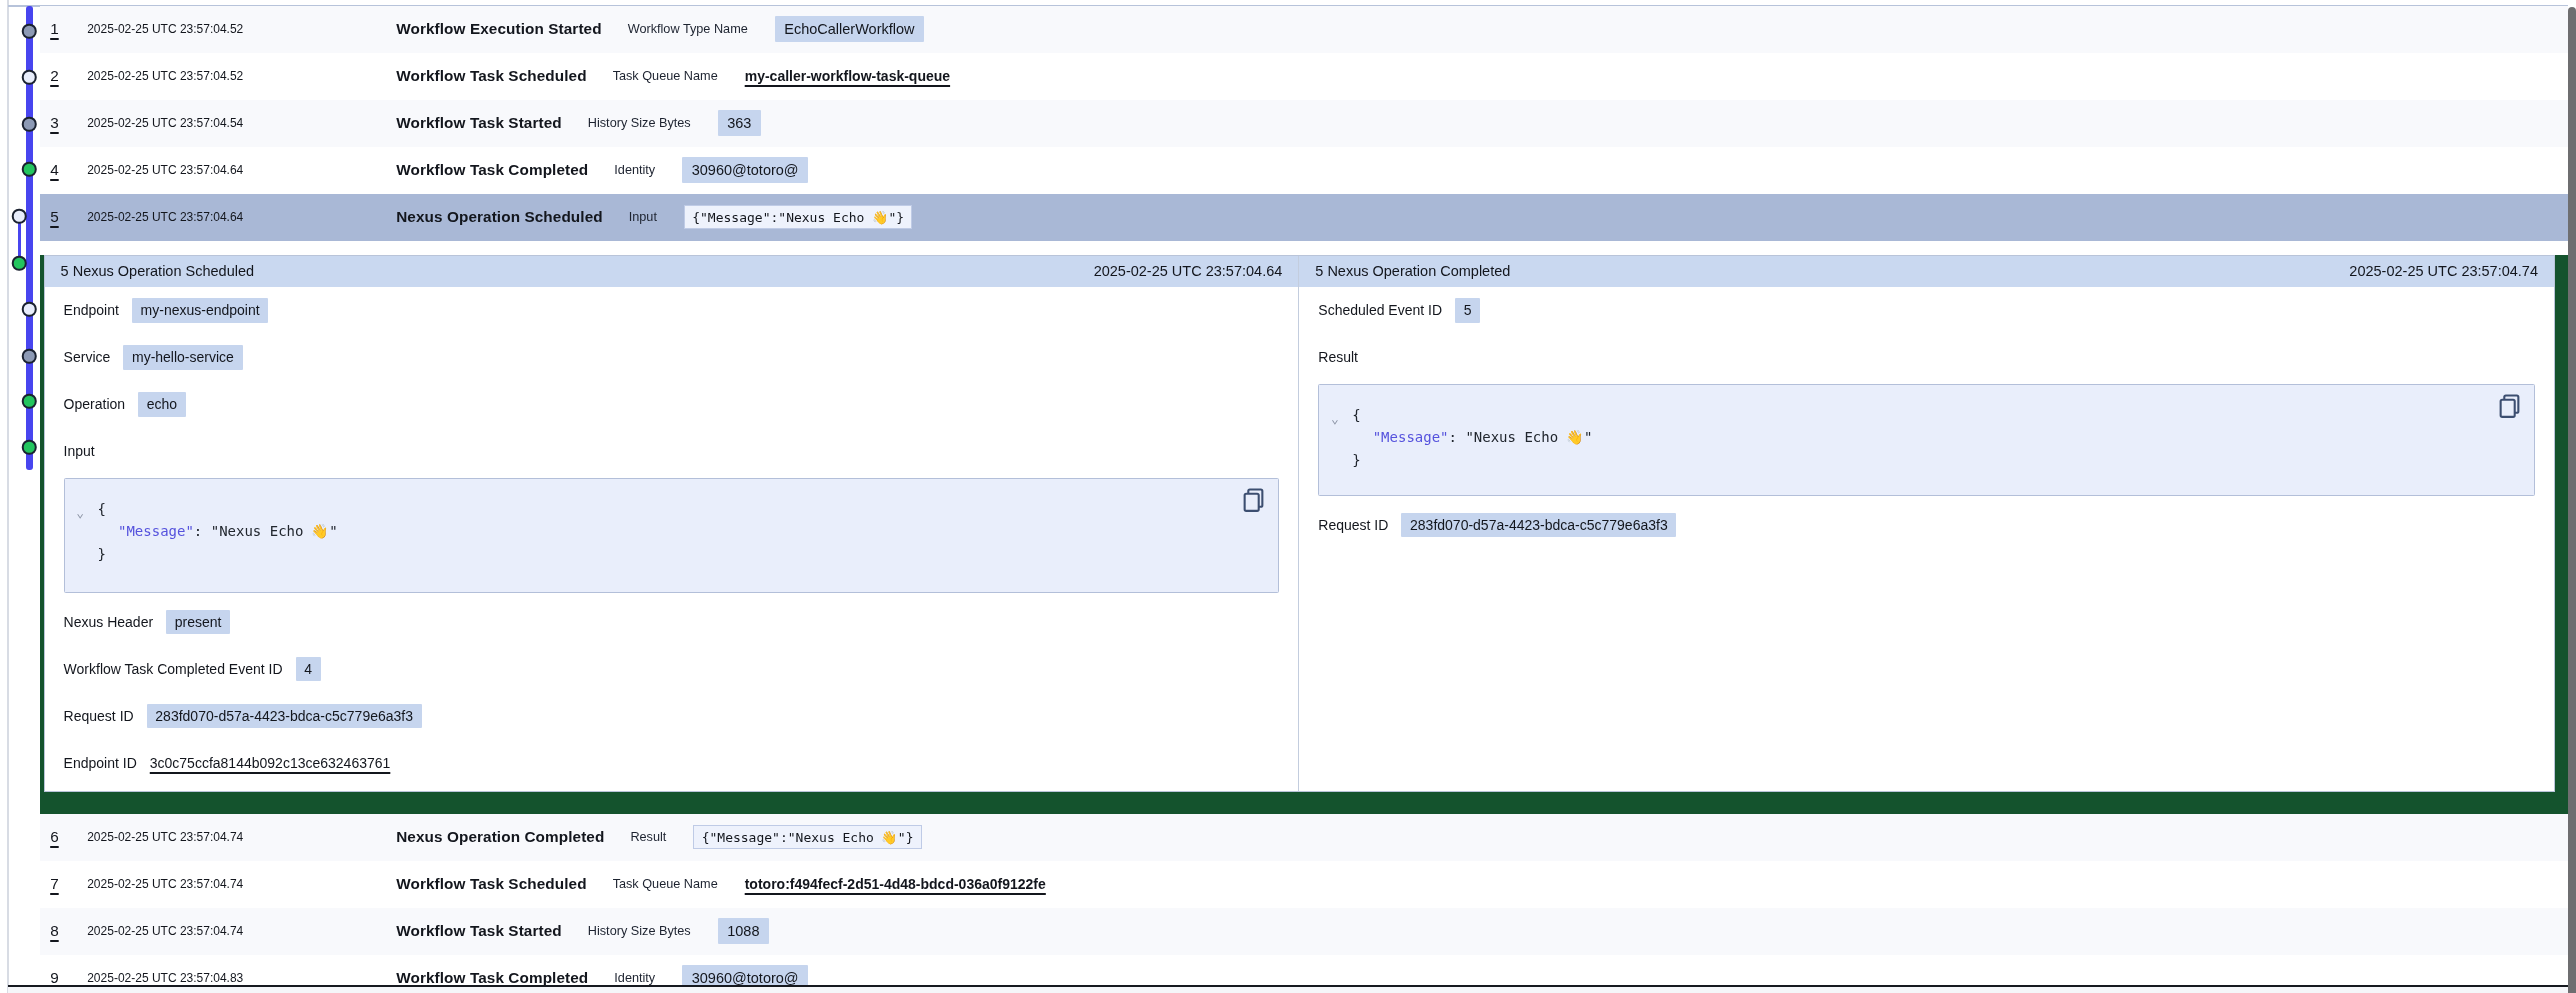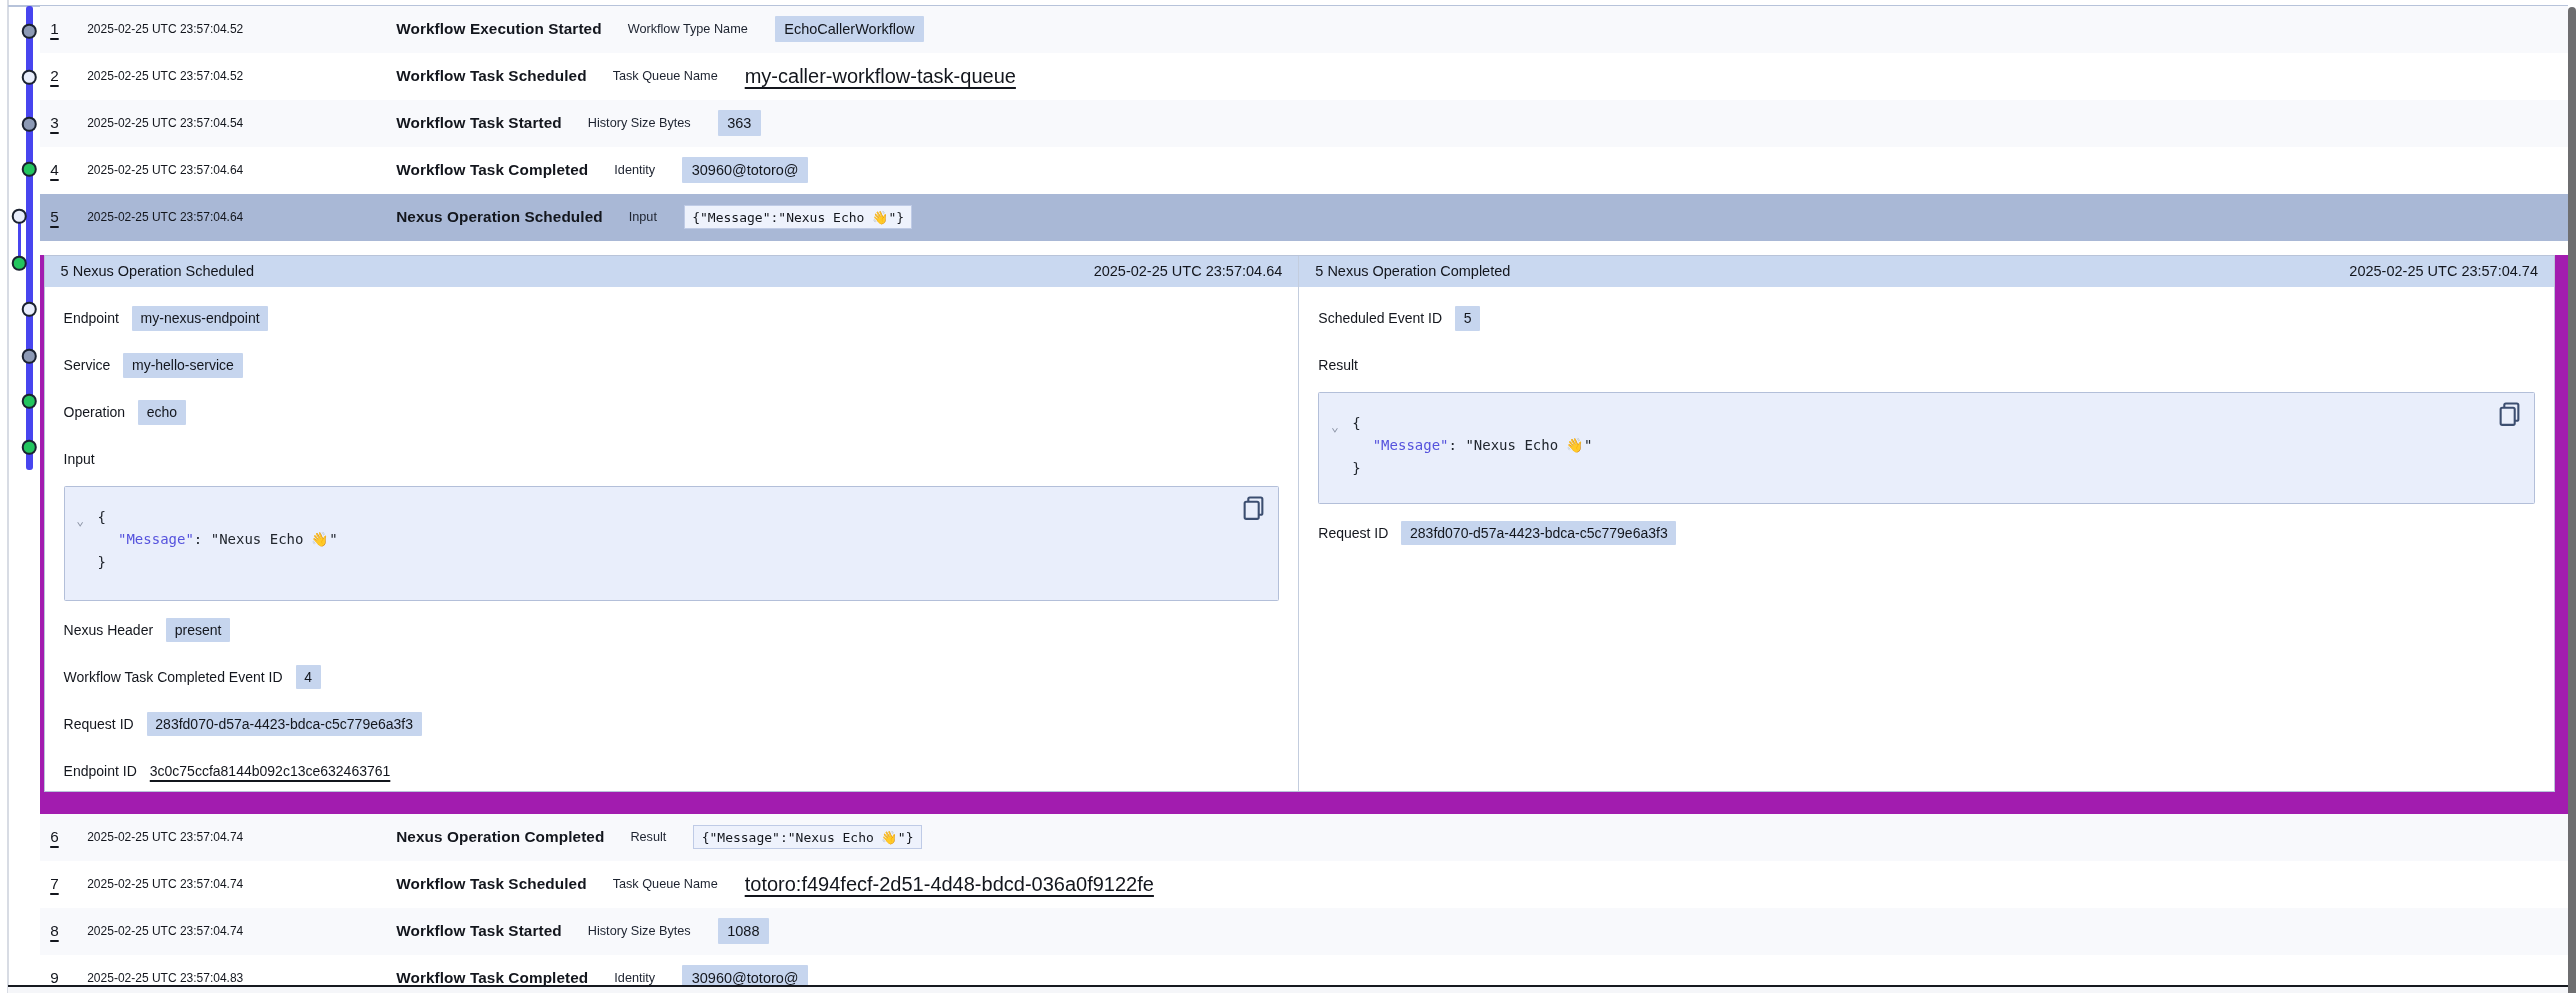--- a/index.html
+++ b/index.html
@@ -27,35 +27,35 @@
   .list { position:absolute; left:40px; top:5.8px; right:8px; }
   .row  { height:47px; display:flex; align-items:center; padding-left:10.2px; cursor:pointer; }
   .row.odd { background:#f8f9fc; }
   .row.selected { background:#a9b8d6; }
   .num  { width:19px; margin-right:18px; font-size:15.3px; color:#13161d;
           text-decoration:underline; text-decoration-thickness:1.5px; text-underline-offset:3.6px; }
   .ts   { width:309px; font-size:12px; }
   .name { font-size:15.3px; font-weight:700; margin-right:26px; letter-spacing:0.1px; }
   .attr-label { font-size:12.7px; margin-right:27px; color:#1d2330; white-space:nowrap; }
   .badge { background:#c6d5ee; border-radius:1px; padding:5.1px 9.5px; font-size:14.5px; }
-  .row-link { font-size:20px; color:#13161d; text-decoration:underline;
-              text-decoration-thickness:1.5px; text-underline-offset:3.6px; }
+  .row-link { font-size:14px; color:#13161d; text-decoration:underline;
+              text-decoration-thickness:1.5px; text-underline-offset:3.6px;font-weight:bold; }
   .chip { font-family:"DejaVu Sans Mono", monospace; font-size:13px; background:#eef2fc;
           border:1.5px solid #bfcbe6; padding:3.6px 7.3px; white-space:nowrap; }
   .badge:empty, .row-link:empty, .chip:empty { display:none; }
 
   
-  .detail-row { height:559px; background:#a21caf; }
+  .detail-row { height:559px; background:#14532d; }
   .panels { margin:14px 13px 8.7px 3.6px; height:537px; display:grid; grid-template-columns:1fr 1fr;
             border:0.7px solid #b9c4d9; background:#ffffff; }
   .panel { overflow:hidden; }
   .panel.left { border-right:1.5px solid #c3cdde; }
   .panel-header { height:31px; background:#c9d8f0; display:flex; justify-content:space-between;
                   align-items:center; padding:0 16px; font-size:14.5px; cursor:pointer; }
-  .panel-body { padding:8px 19px 0 19px; }
+  .panel-body { padding:0 19px 0 19px; }
   .field { height:47px; display:flex; align-items:center; gap:13px; font-size:14px; }
   .field .badge { font-size:14px; padding:4.4px 8.7px;text-align:right; }
   .plink { font-size:14px; color:#13161d; text-decoration:underline;
            text-decoration-thickness:1.8px; text-underline-offset:4.4px; }
   .codeblock { position:relative; background:#e9eefb; border:1.5px solid #b3bfd9; border-radius:1.5px;
                padding:19px 14.5px 0 33px; font-family:"DejaVu Sans Mono", monospace; font-size:14px;
                line-height:22.5px; color:#21262e; margin:2.9px 0 5.8px 0; }
   .codeblock.tall { height:115px; }
   .codeblock.short { height:112px; }
   .code-indent { padding-left:20.4px; }

